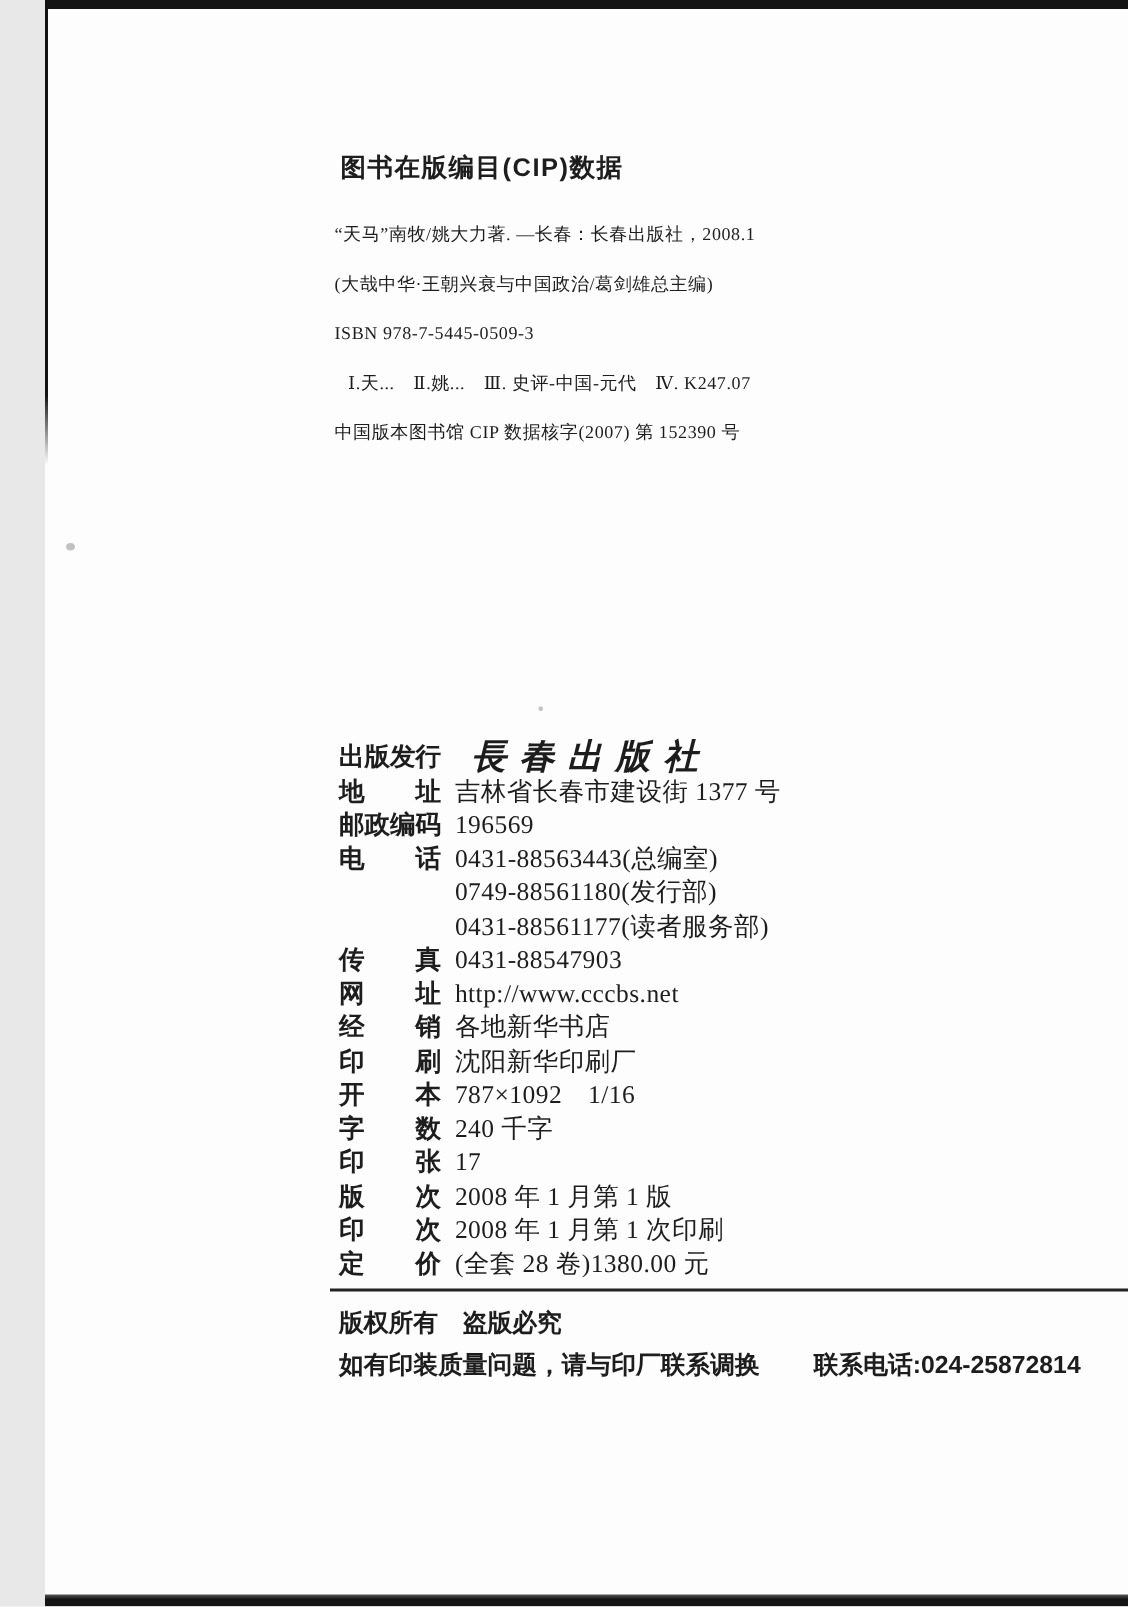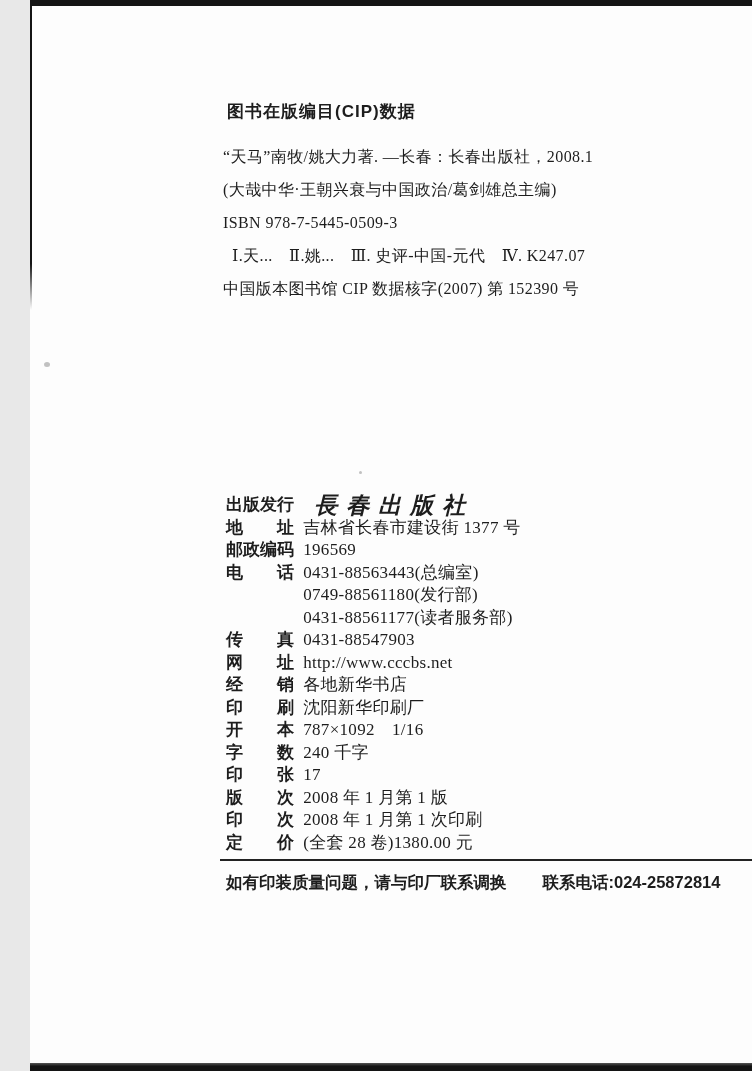--- a/index.html
+++ b/index.html
@@ -23,21 +23,21 @@
   .speck-a { left:14px; top:362px; width:6px; height:5px; }
   .speck-b { left:329px; top:471px; width:3px; height:3px; }
 
   
   .cip { position:absolute; left:193px; top:100px; width:460px; }
   .cip-title {
     font-family:"Liberation Sans","DejaVu Sans",sans-serif;
     font-weight:bold; font-size:17px; letter-spacing:1px;
     margin:0 0 17px 4px; white-space:pre-wrap;
   }
-  .cip-line { font-size:16px; line-height:33px; letter-spacing:.4px; white-space:pre-wrap; }
+  .cip-line { font-size:12px; line-height:33px; letter-spacing:.4px; white-space:pre-wrap; }
   .cip-class { margin-left:9px; }
 
   
   .colophon { position:absolute; left:196px; top:494px; width:500px; }
   .c-row { height:22.5px; font-size:17px; line-height:22.5px; white-space:nowrap; }
   .c-label {
     display:inline-block; width:68px; vertical-align:top;
     font-family:"Liberation Sans","DejaVu Sans",sans-serif; font-weight:bold;
     text-align:justify; text-align-last:justify;
   }
@@ -143,18 +143,19 @@
     </div>
     <div class="c-row">
       <span class="c-label">定价</span>
       <span class="c-value">(全套 28 卷)1380.00 元</span>
     </div>
   </div>
 
   <div class="divider"></div>
 
   <div class="footer">
+    <div>版权所有　盗版必究</div>
     <div>
       <span>如有印装质量问题，请与印厂联系调换</span><span class="footer-contact">联系电话:024-25872814</span>
     </div>
   </div>
 
 </div>
 
 </body></html>

